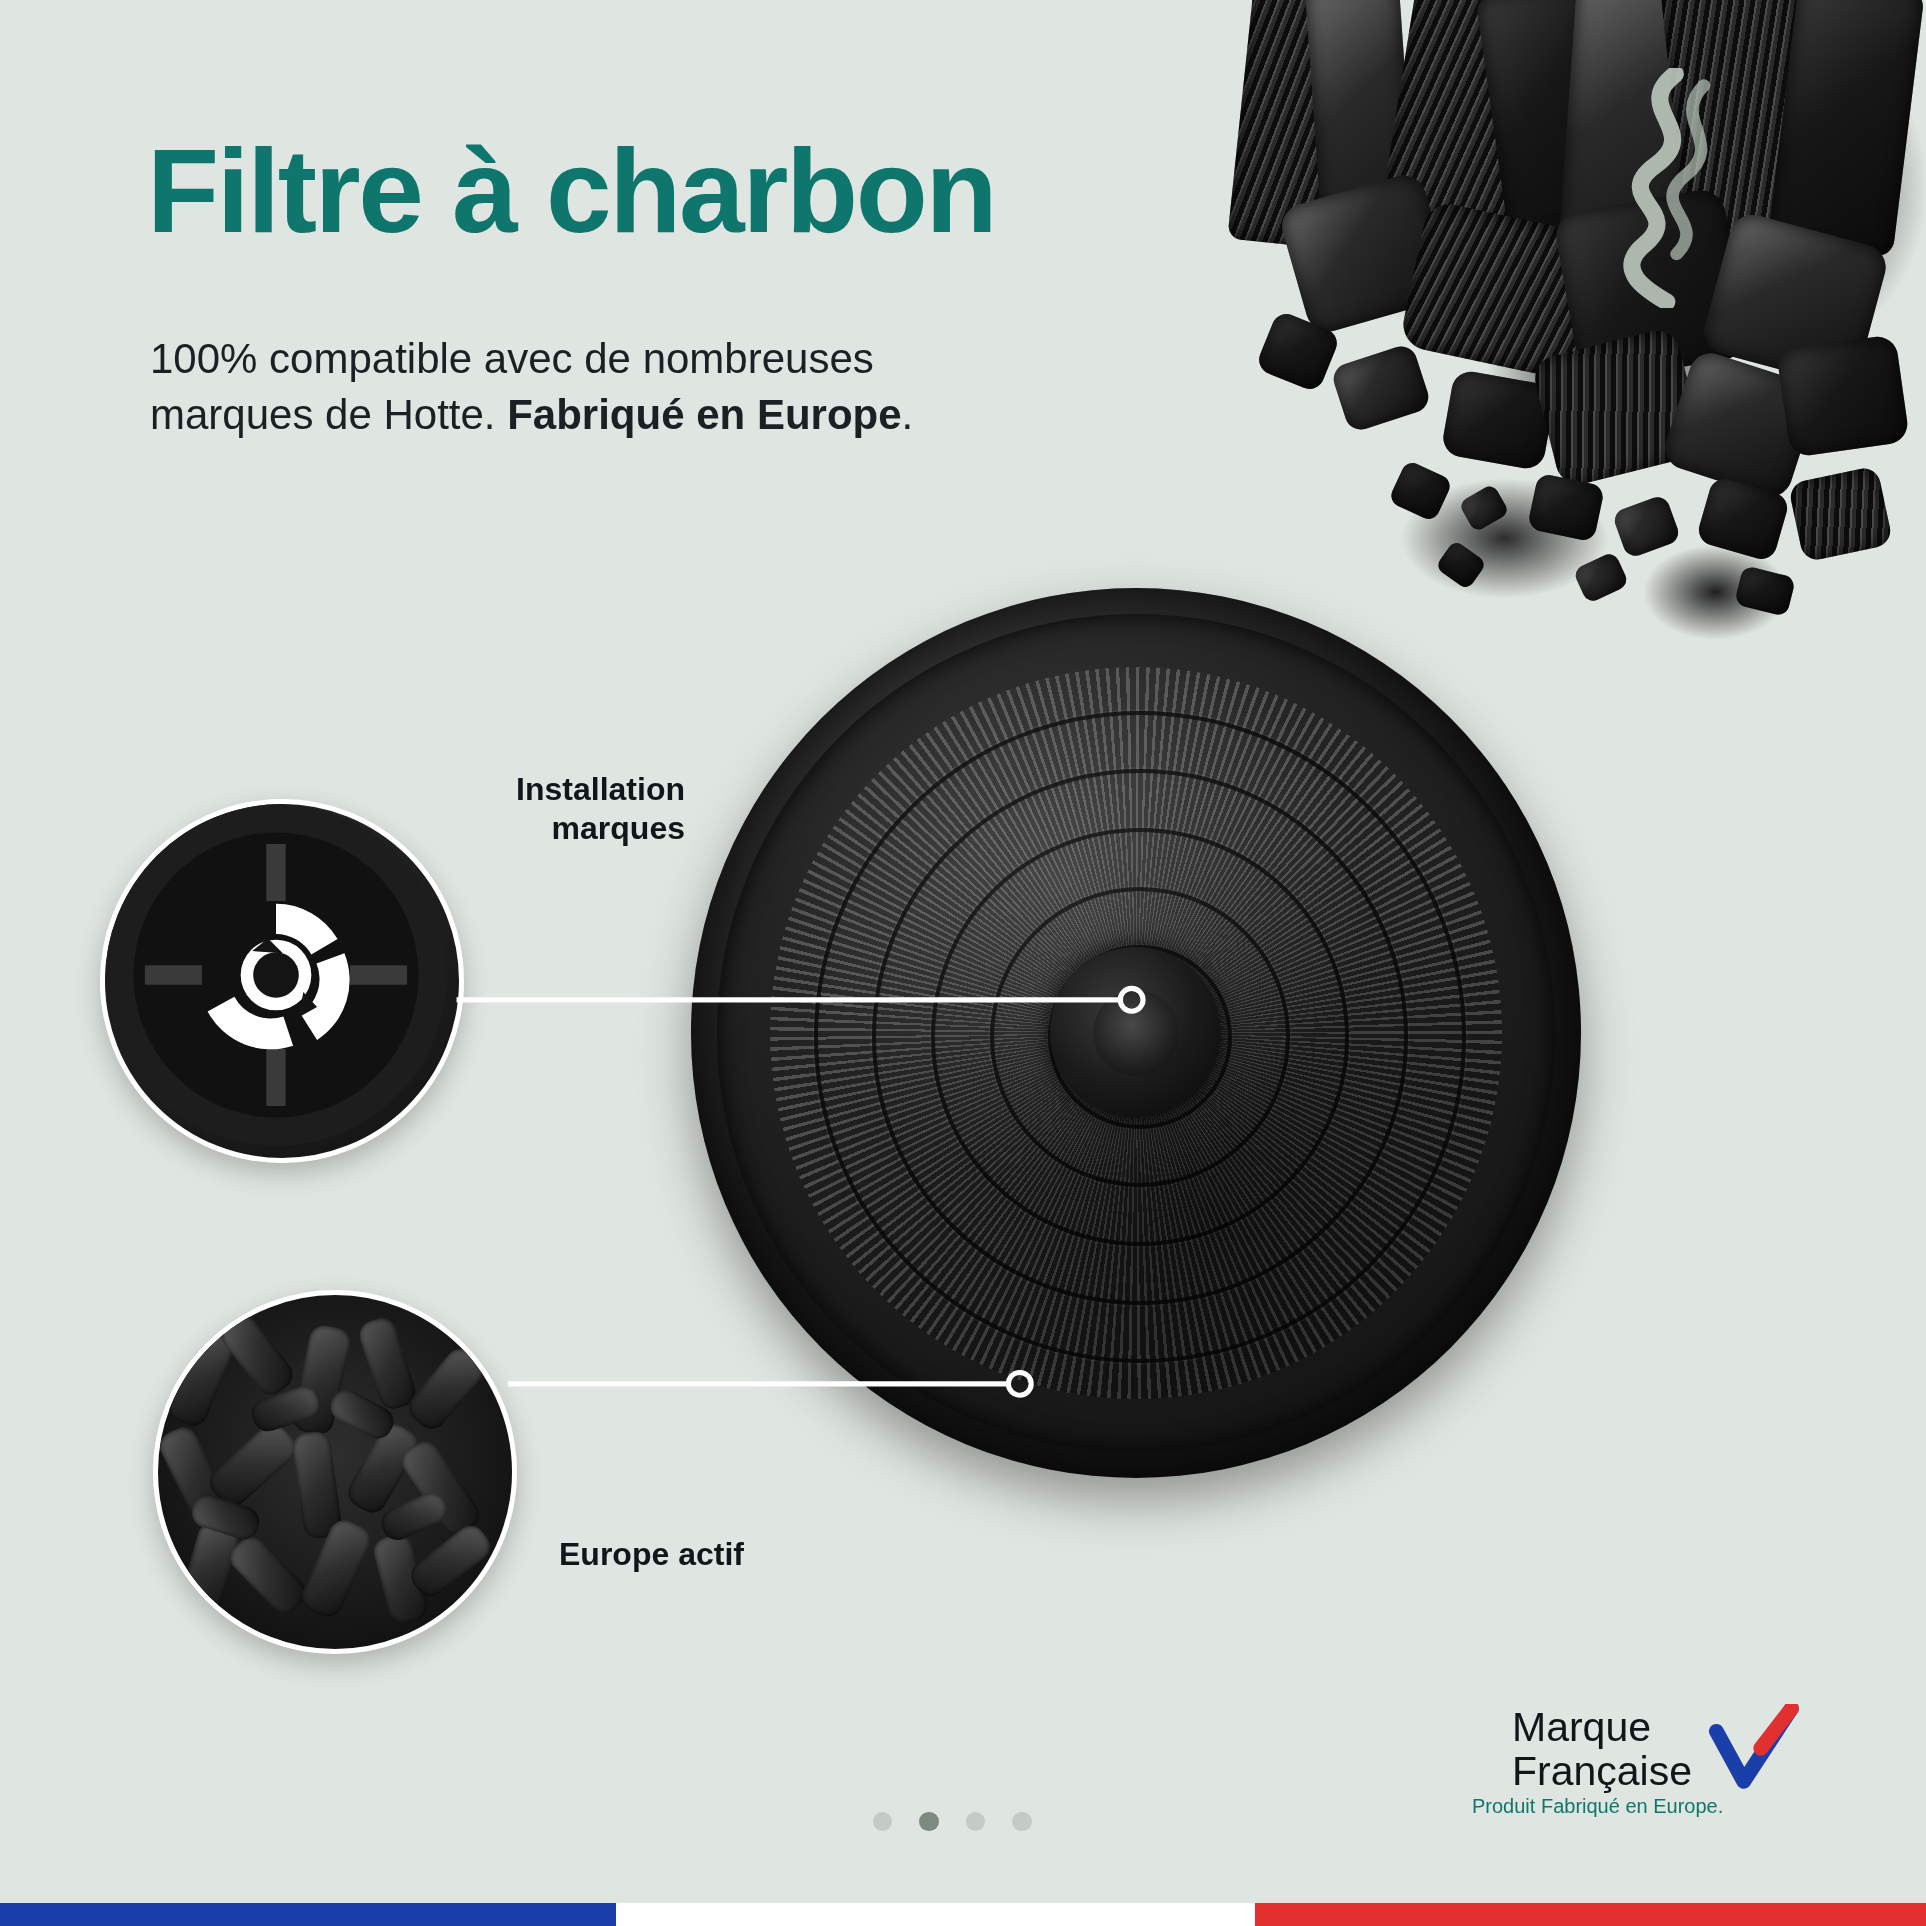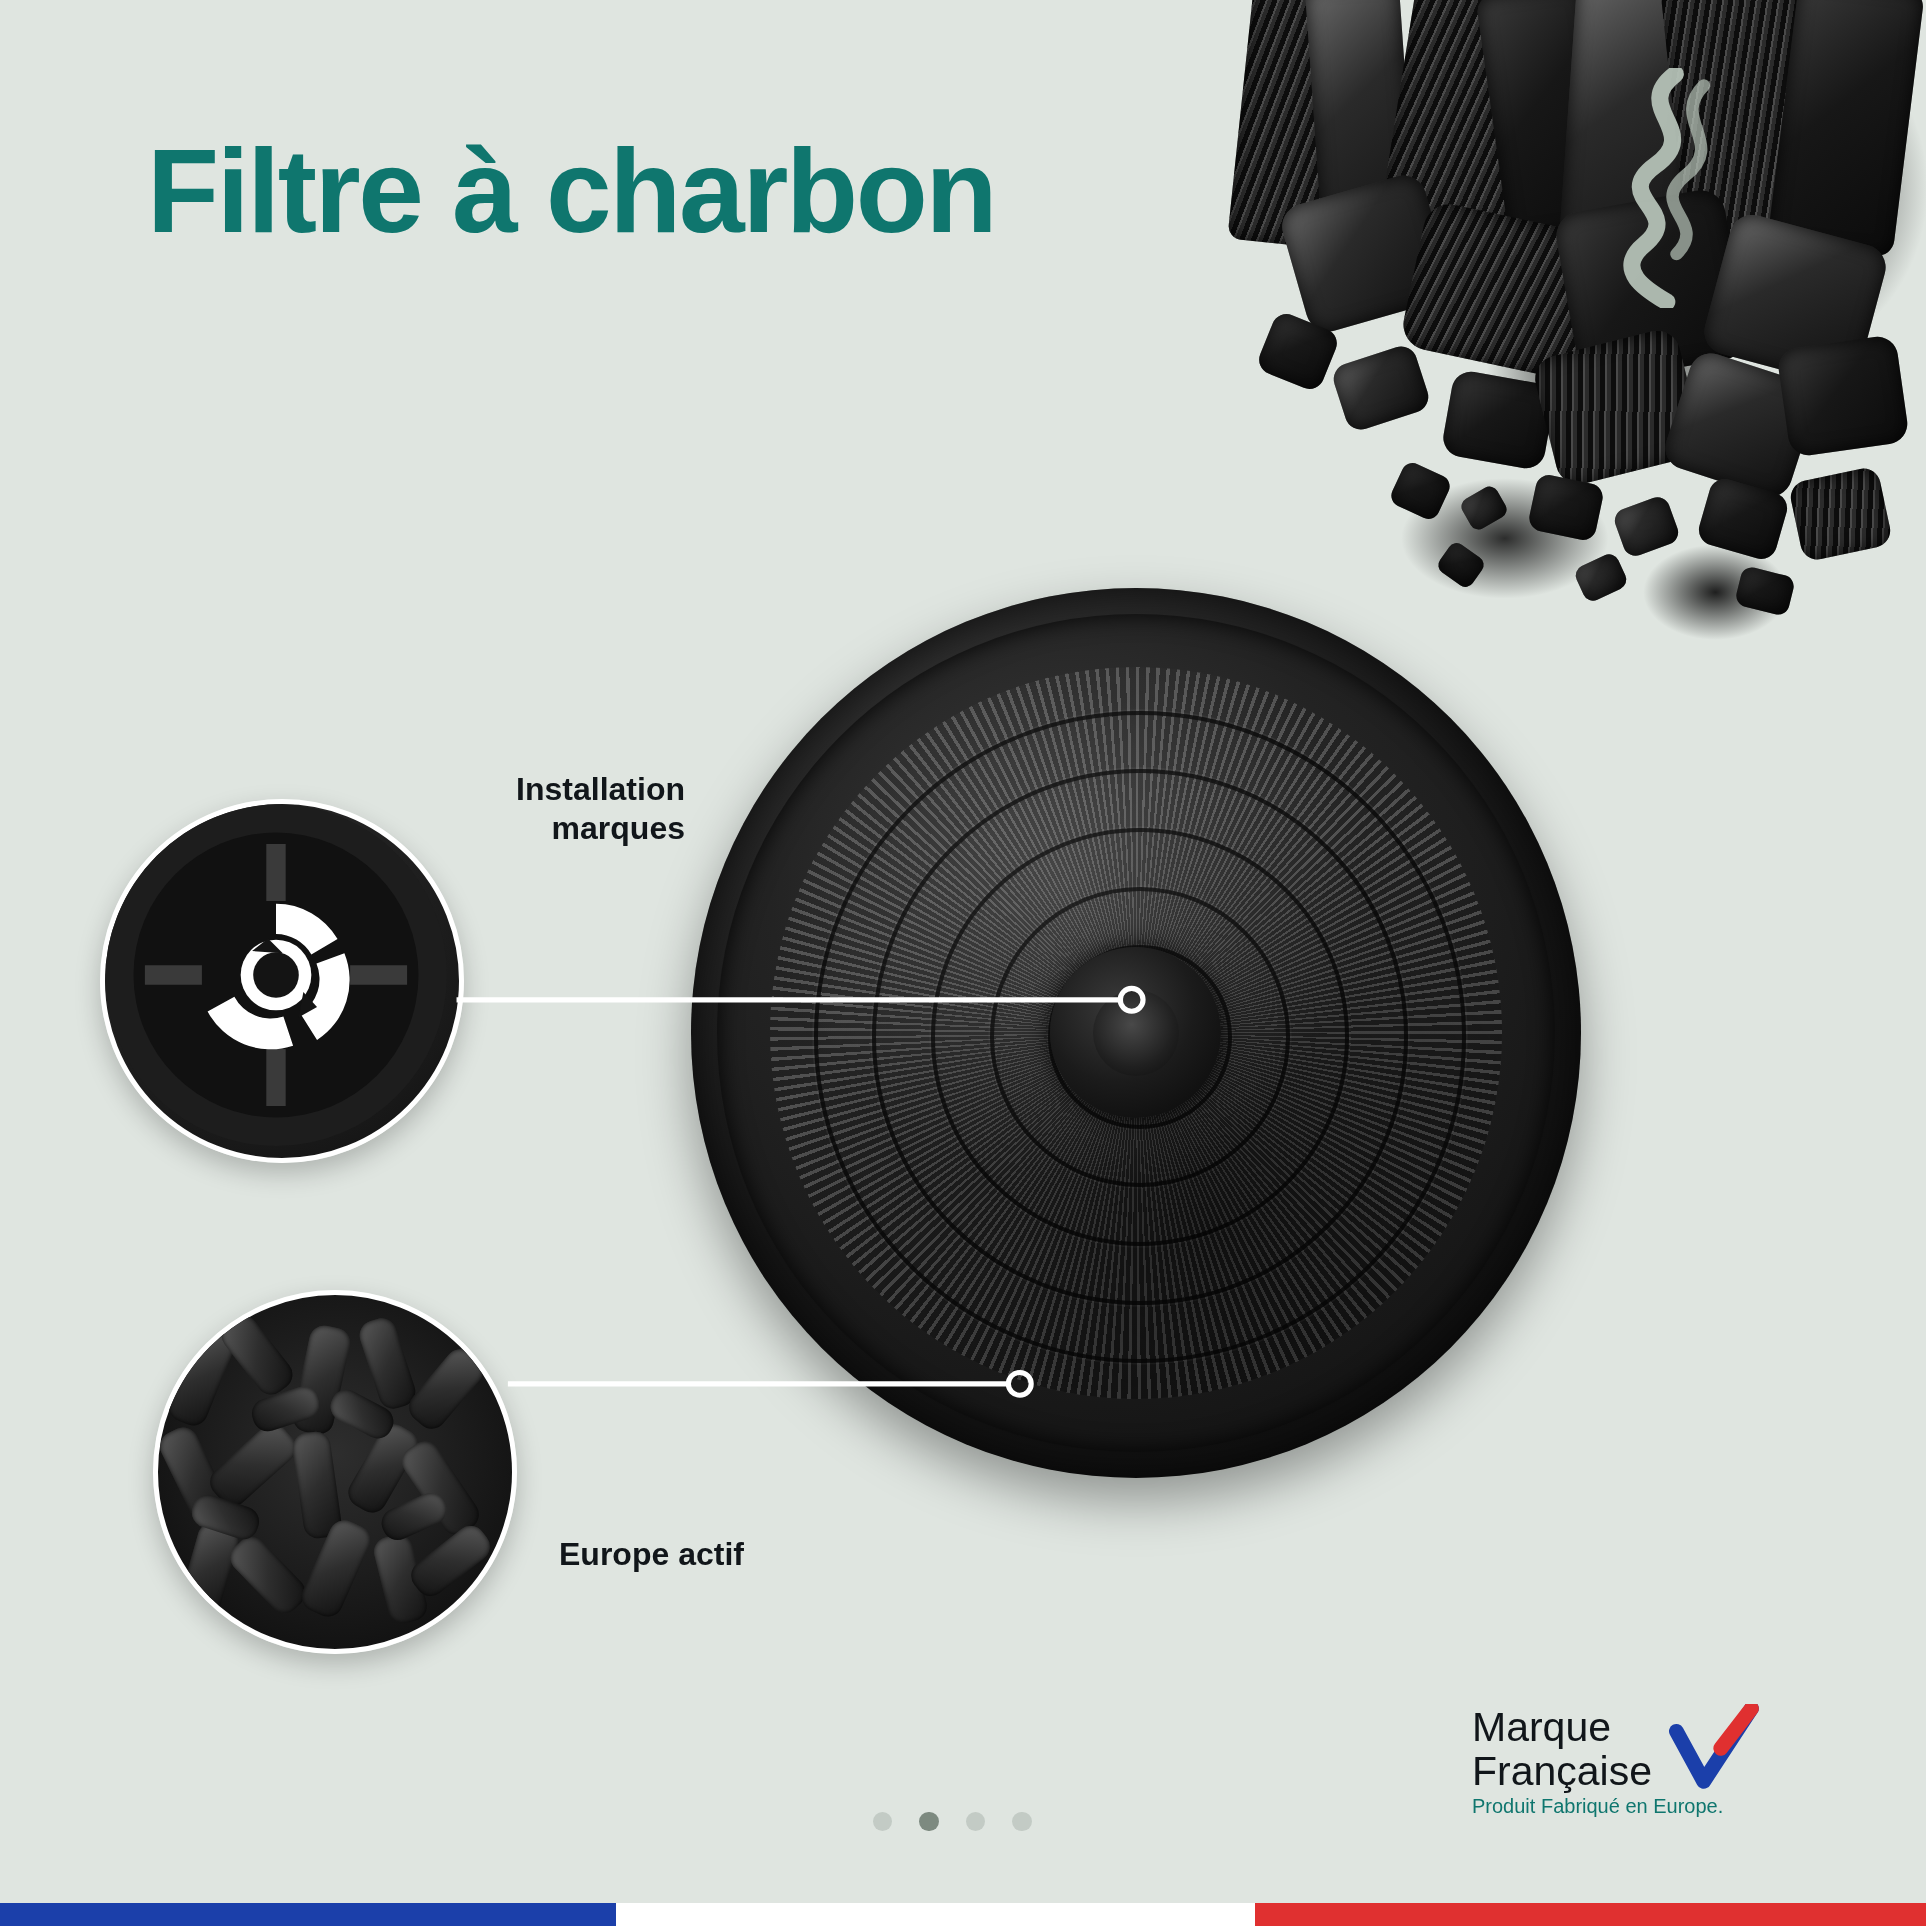--- a/index.html
+++ b/index.html
@@ -226,21 +226,21 @@
   }
   .dot.active { background: #7d8a80; }
 
   
   .brand {
     position: absolute;
     left: 1472px;
     top: 1704px;
     width: 399px;
   }
-  .brand-row { display: flex; align-items: center; gap: 13.7px; }
+  .brand-row { display: flex; align-items: center; gap: 13.7px; margin-left: 40px; }
   .brand-name {
     font-size: 41px;
     line-height: 1.06;
     font-weight: 400;
     color: #11161a;
   }
   .brand-sub {
     font-size: 20px;
     color: #0f766e;
   }
@@ -298,20 +298,24 @@
     <div class="chunk" style="left:514px; top:571px;width:54px;  height:40px;  transform:rotate(14deg);  border-radius:11.4px;"></div>
 
     <svg class="smoke-swirl" viewBox="0 0 360 420">
       <path d="M250 10 C 170 70, 300 110, 215 170 C 135 228, 268 250, 195 310 C 140 356, 205 392, 235 410" stroke="#b9c6bb" stroke-width="30" fill="none" stroke-linecap="round" opacity="0.92"></path>
       <path d="M300 30 C 240 90, 340 130, 268 188 C 200 244, 310 268, 252 326" stroke="#b9c6bb" stroke-width="22" fill="none" stroke-linecap="round" opacity="0.7"></path>
     </svg>
   </div>
 
   <div class="headline">Filtre à charbon</div>
 
+  <div class="subhead">
+    <span>100% compatible avec de nombreuses</span><br>
+    <span>marques de Hotte. </span><b>Fabriqué en Europe</b><span>.</span>
+  </div>
 
   <div class="filter-wrap">
     <div class="filter-outer">
       <div class="filter-rim">
         <div class="filter-mesh">
           <div class="ring" style="left:6%;  top:6%;  width:88%; height:88%;"></div>
           <div class="ring" style="left:14%; top:14%; width:72%; height:72%;"></div>
           <div class="ring" style="left:22%; top:22%; width:56%; height:56%;"></div>
           <div class="ring" style="left:30%; top:30%; width:40%; height:40%;"></div>
           <div class="ring" style="left:38%; top:38%; width:24%; height:24%;"></div>

